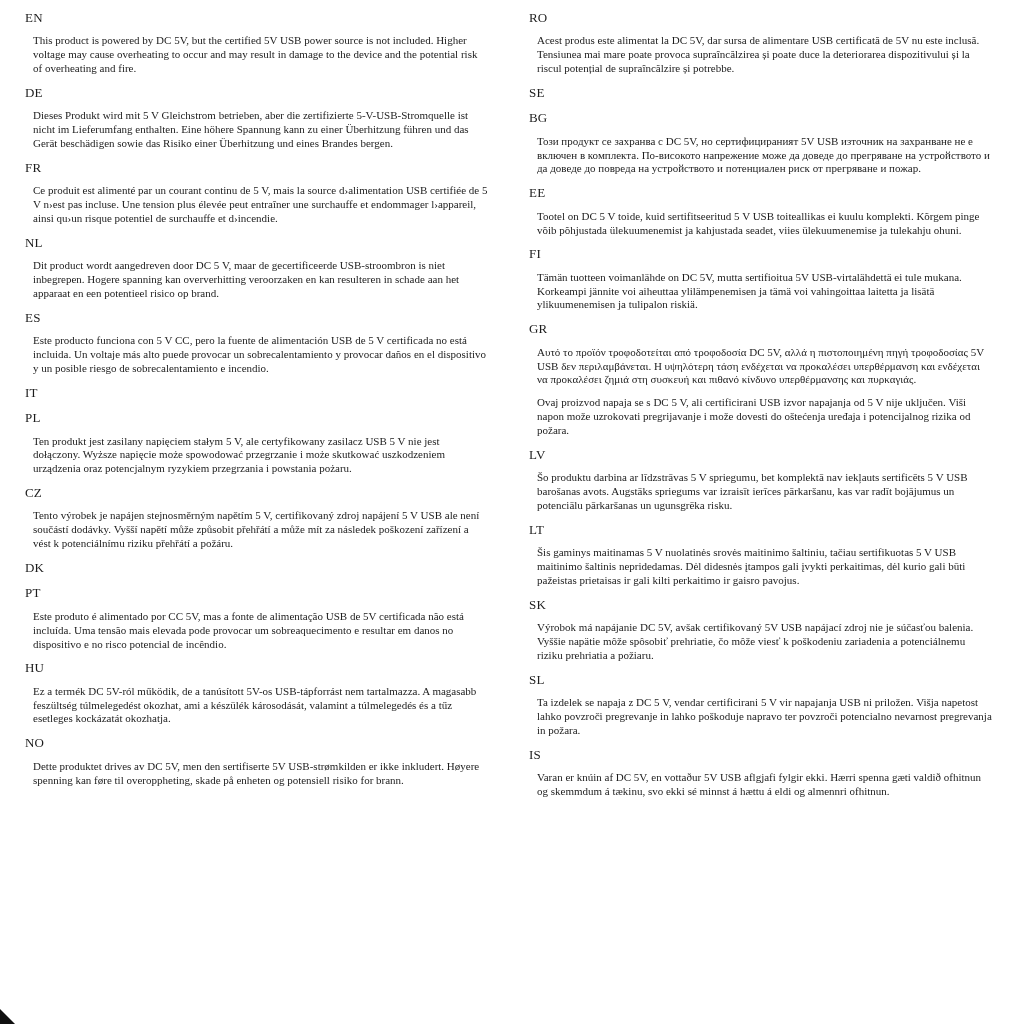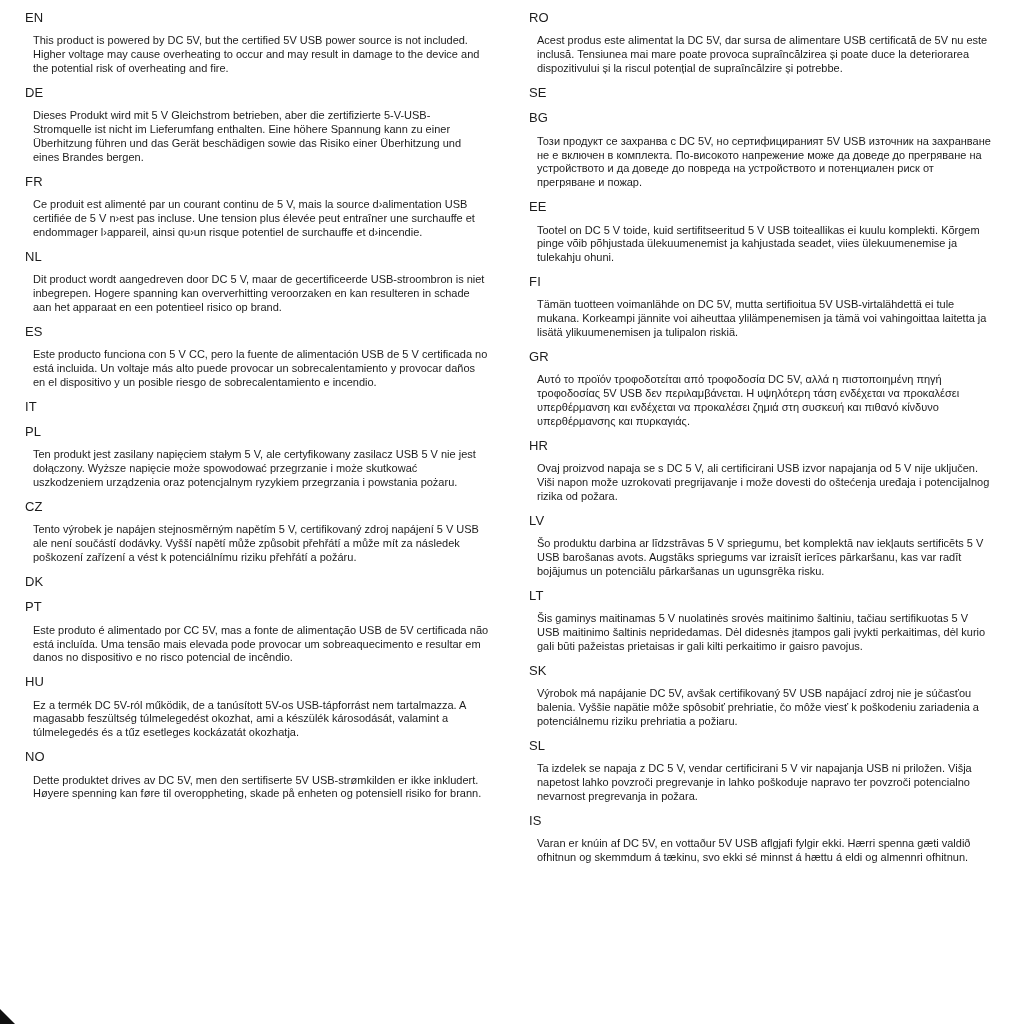--- a/index.html
+++ b/index.html
@@ -13,20 +13,21 @@
     position: relative;
     overflow: hidden;
     font-family: "Liberation Sans", "DejaVu Sans", sans-serif;
     color: #1c1c1c;
   }
   .page {
     position: absolute;
     inset: 0;
     padding: 10px 22px 6px 25px;
     box-sizing: border-box;
+    font-family: Liberation Serif, serif;
   }
   .columns {
     display: flex;
     gap: 32px;
   }
   .column {
     width: 472px;
     flex: 0 0 472px;
   }
   .entry {
@@ -123,21 +124,20 @@
         </div>
         <div class="entry">
           <div class="lang-code">FI</div>
           <p class="lang-text">Tämän tuotteen voimanlähde on DC 5V, mutta sertifioitua 5V USB-virtalähdettä ei tule mukana. Korkeampi jännite voi aiheuttaa ylilämpenemisen ja tämä voi vahingoittaa laitetta ja lisätä ylikuumenemisen ja tulipalon riskiä.</p>
         </div>
         <div class="entry">
           <div class="lang-code">GR</div>
           <p class="lang-text">Αυτό το προϊόν τροφοδοτείται από τροφοδοσία DC 5V, αλλά η πιστοποιημένη πηγή τροφοδοσίας 5V USB δεν περιλαμβάνεται. Η υψηλότερη τάση ενδέχεται να προκαλέσει υπερθέρμανση και ενδέχεται να προκαλέσει ζημιά στη συσκευή και πιθανό κίνδυνο υπερθέρμανσης και πυρκαγιάς.</p>
         </div>
         <div class="entry">
-          <div class="lang-code">HR</div>
           <p class="lang-text">Ovaj proizvod napaja se s DC 5 V, ali certificirani USB izvor napajanja od 5 V nije uključen. Viši napon može uzrokovati pregrijavanje i može dovesti do oštećenja uređaja i potencijalnog rizika od požara.</p>
         </div>
         <div class="entry">
           <div class="lang-code">LV</div>
           <p class="lang-text">Šo produktu darbina ar līdzstrāvas 5 V spriegumu, bet komplektā nav iekļauts sertificēts 5 V USB barošanas avots. Augstāks spriegums var izraisīt ierīces pārkaršanu, kas var radīt bojājumus un potenciālu pārkaršanas un ugunsgrēka risku.</p>
         </div>
         <div class="entry">
           <div class="lang-code">LT</div>
           <p class="lang-text">Šis gaminys maitinamas 5 V nuolatinės srovės maitinimo šaltiniu, tačiau sertifikuotas 5 V USB maitinimo šaltinis nepridedamas. Dėl didesnės įtampos gali įvykti perkaitimas, dėl kurio gali būti pažeistas prietaisas ir gali kilti perkaitimo ir gaisro pavojus.</p>
         </div>

